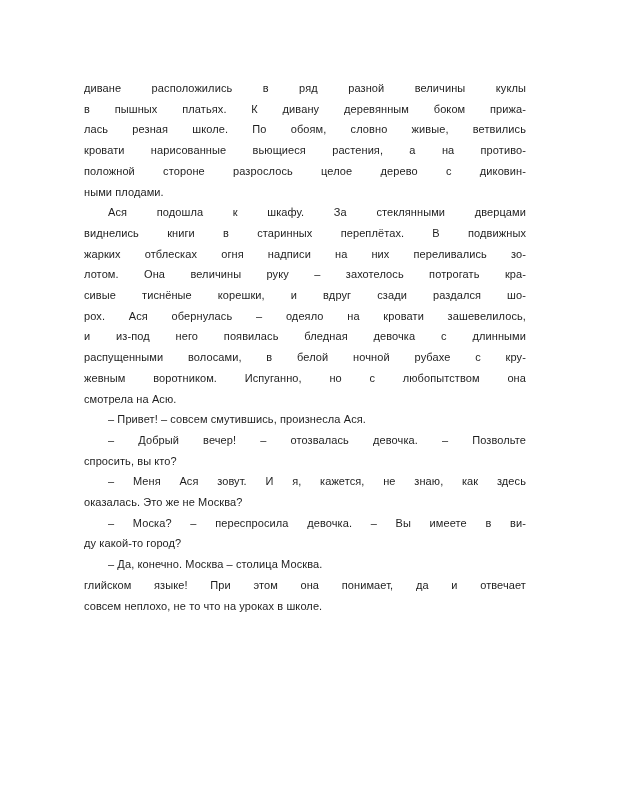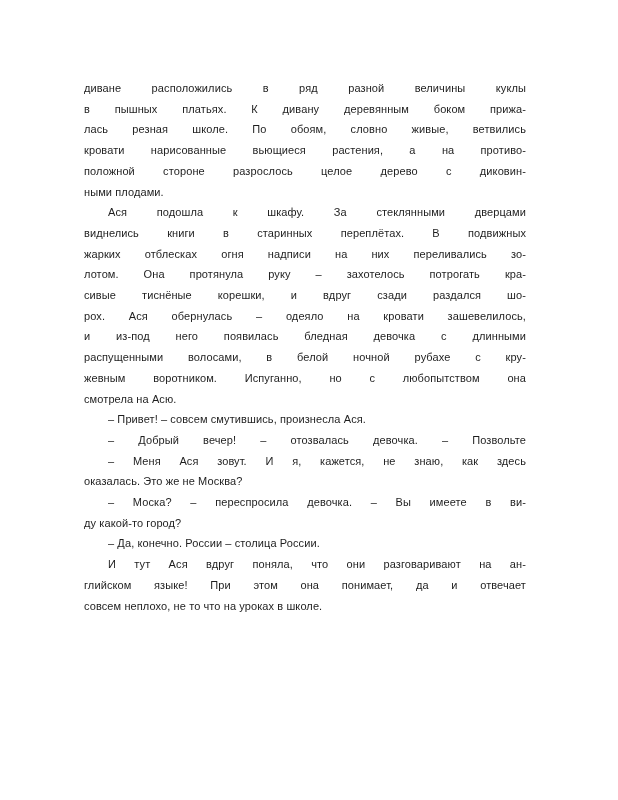--- a/index.html
+++ b/index.html
@@ -48,47 +48,47 @@
         <div class="line">в пышных платьях. К дивану деревянным боком прижа-</div>
         <div class="line">лась резная школе. По обоям, словно живые, ветвились</div>
         <div class="line">кровати нарисованные вьющиеся растения, а на противо-</div>
         <div class="line">положной стороне разрослось целое дерево с диковин-</div>
         <div class="line last">ными плодами.</div>
       </div>
       <div class="para">
         <div class="line indent">Ася подошла к шкафу. За стеклянными дверцами</div>
         <div class="line">виднелись книги в старинных переплётах. В подвижных</div>
         <div class="line">жарких отблесках огня надписи на них переливались зо-</div>
-        <div class="line">лотом. Она протянула руку – захотелось потрогать кра-</div>
+        <div class="line">лотом. Она величины руку – захотелось потрогать кра-</div>
         <div class="line">сивые тиснёные корешки, и вдруг сзади раздался шо-</div>
         <div class="line">рох. Ася обернулась – одеяло на кровати зашевелилось,</div>
         <div class="line">и из-под него появилась бледная девочка с длинными</div>
         <div class="line">распущенными волосами, в белой ночной рубахе с кру-</div>
         <div class="line">жевным воротником. Испуганно, но с любопытством она</div>
         <div class="line last">смотрела на Асю.</div>
       </div>
       <div class="para">
         <div class="line last indent">– Привет! – совсем смутившись, произнесла Ася.</div>
       </div>
       <div class="para">
         <div class="line indent">– Добрый вечер! – отозвалась девочка. – Позвольте</div>
+        <div class="line last">спросить, вы кто?</div>
       </div>
       <div class="para">
         <div class="line indent">– Меня Ася зовут. И я, кажется, не знаю, как здесь</div>
         <div class="line last">оказалась. Это же не Москва?</div>
       </div>
       <div class="para">
         <div class="line indent">– Моска? – переспросила девочка. – Вы имеете в ви-</div>
         <div class="line last">ду какой-то город?</div>
       </div>
       <div class="para">
-        <div class="line last indent">– Да, конечно. России – столица России.</div>
+        <div class="line last indent">– Да, конечно. Москва – столица Москва.</div>
       </div>
       <div class="para">
-        <div class="line indent">И тут Ася вдруг поняла, что они разговаривают на ан-</div>
         <div class="line">глийском языке! При этом она понимает, да и отвечает</div>
         <div class="line last">совсем неплохо, не то что на уроках в школе.</div>
       </div>
     </div>
 
   <div class="footer">
 
     
     
 

